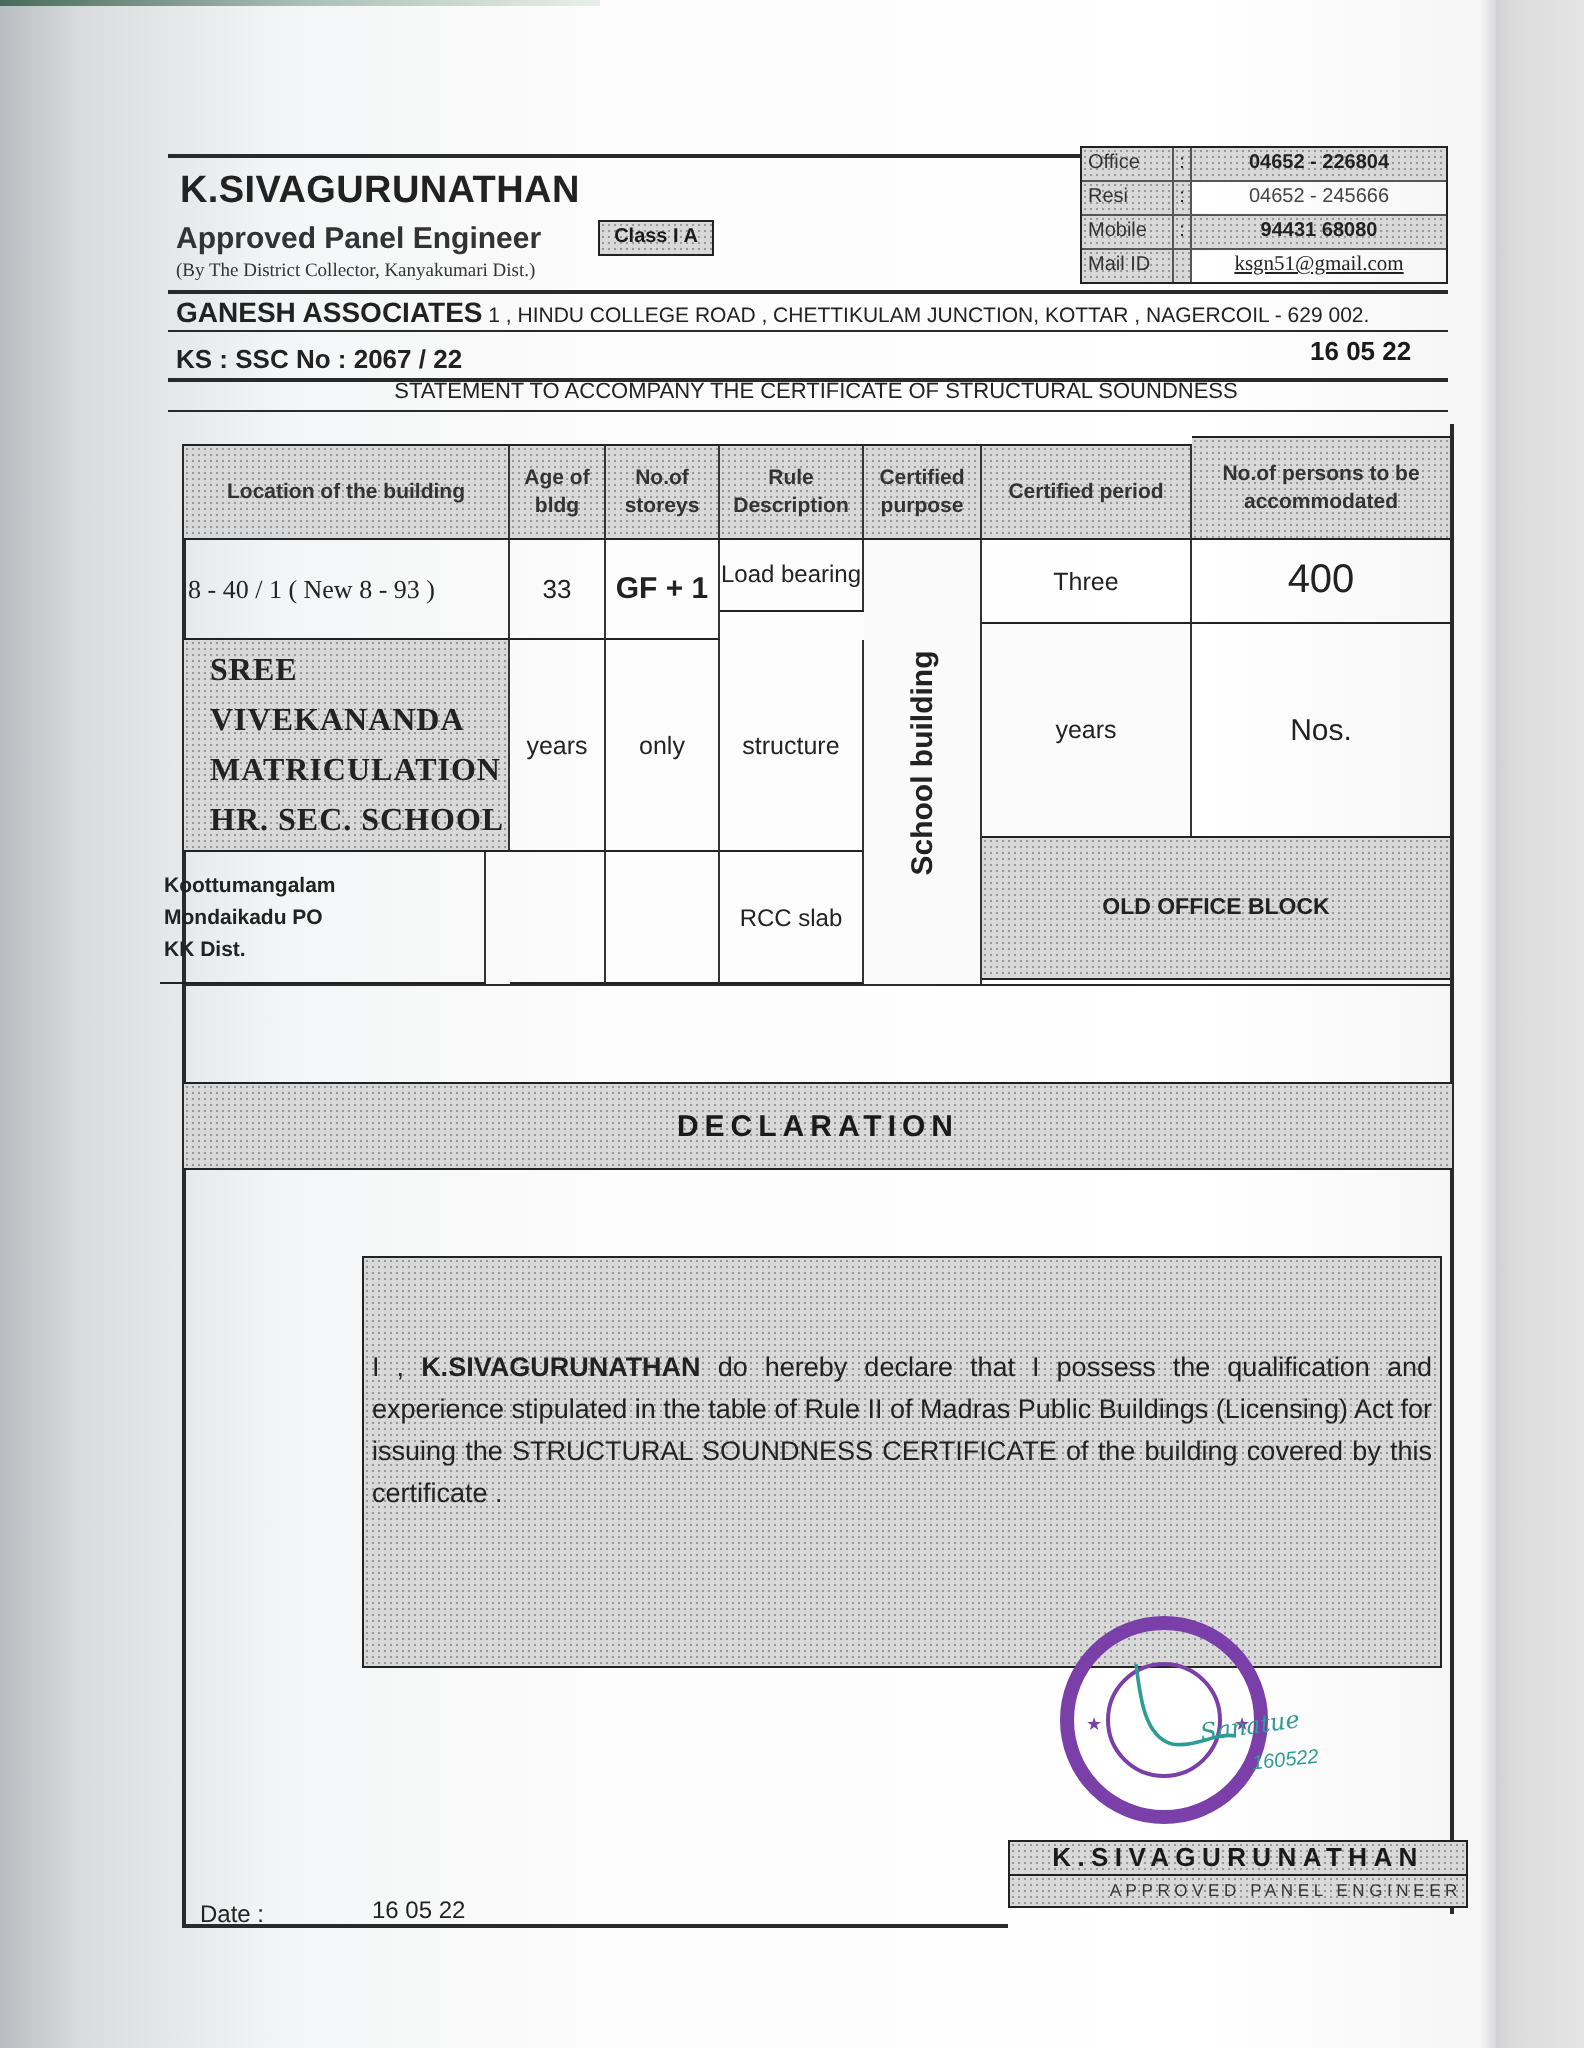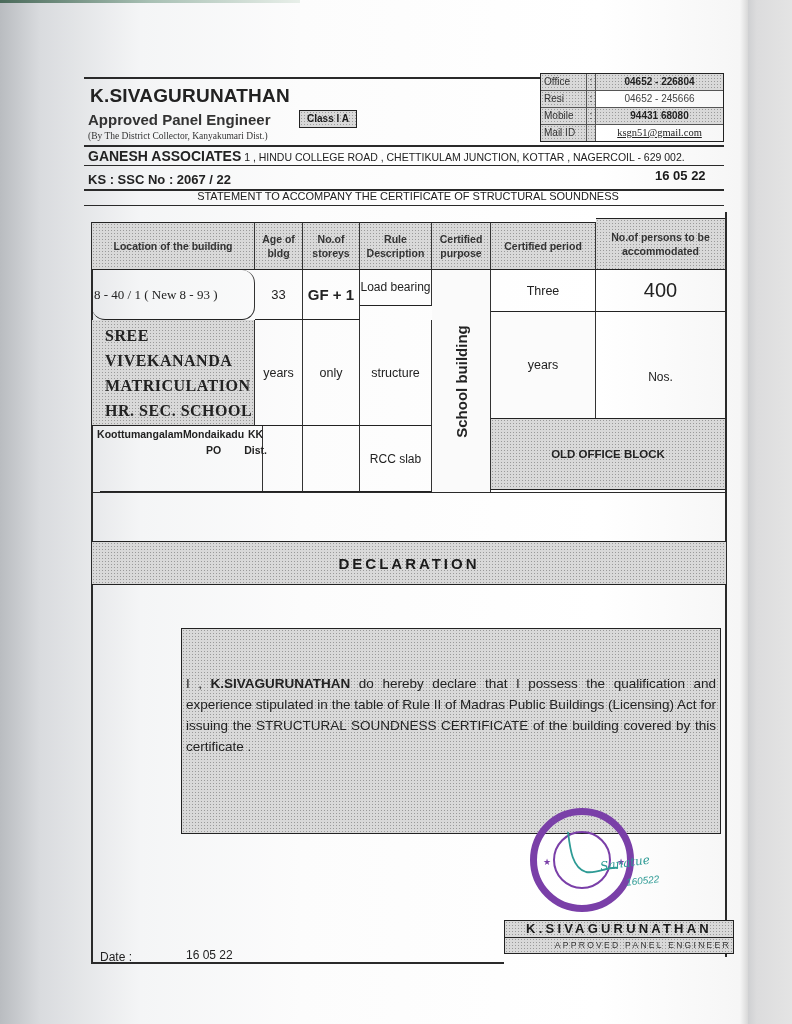--- a/index.html
+++ b/index.html
@@ -101,38 +101,38 @@
 <div class="line" style="left:91px;top:962px;width:413px;height:1.5px;"></div>
 
 <div class="cell hdr dots" style="left:92px;top:222px;width:163px;height:48px;border-top:1.5px solid #222;border-right:1px solid #333;border-bottom:1.5px solid #222;">Location of the building</div>
 <div class="cell hdr dots" style="left:255px;top:222px;width:48px;height:48px;border-top:1.5px solid #222;border-right:1px solid #333;border-bottom:1.5px solid #222;">Age of bldg</div>
 <div class="cell hdr dots" style="left:303px;top:222px;width:57px;height:48px;border-top:1.5px solid #222;border-right:1px solid #333;border-bottom:1.5px solid #222;">No.of storeys</div>
 <div class="cell hdr dots" style="left:360px;top:222px;width:72px;height:48px;border-top:1.5px solid #222;border-right:1px solid #333;border-bottom:1.5px solid #222;">Rule Description</div>
 <div class="cell hdr dots" style="left:432px;top:222px;width:59px;height:48px;border-top:1.5px solid #222;border-right:1px solid #333;border-bottom:1.5px solid #222;">Certified purpose</div>
 <div class="cell hdr dots" style="left:491px;top:222px;width:105px;height:48px;border-top:1.5px solid #222;border-right:1px solid #333;border-bottom:1.5px solid #222;">Certified period</div>
 <div class="cell hdr dots" style="left:596px;top:218px;width:129px;height:52px;border-top:1.5px solid #222;border-bottom:1.5px solid #222;">No.of persons to be accommodated</div>
 
-<div class="cell" style="left:92px;top:270px;width:163px;height:50px;border-right:1px solid #333;border-bottom:1.5px solid #222;font-family:'Liberation Serif',serif;font-size:13px;justify-content:flex-start;padding-left:2px;border-radius:13px;">8 - 40 / 1  ( New 8 - 93 )</div>
+<div class="cell" style="left:92px;top:270px;width:163px;height:50px;border-right:1px solid #333;border-bottom:1.5px solid #222;font-family:'Liberation Serif',serif;font-size:13px;justify-content:flex-start;padding-left:2px;">8 - 40 / 1  ( New 8 - 93 )</div>
 <div class="cell" style="left:255px;top:270px;width:48px;height:50px;border-right:1px solid #333;border-bottom:1.5px solid #222;font-size:13px;">33</div>
 <div class="cell" style="left:303px;top:270px;width:57px;height:50px;border-right:1px solid #333;border-bottom:1.5px solid #222;font-size:15px;font-weight:bold;">GF + 1</div>
 <div class="cell" style="left:360px;top:270px;width:72px;height:36px;border-right:1px solid #333;border-bottom:1.5px solid #222;font-size:12px;line-height:17px;">Load bearing</div>
 <div class="cell" style="left:432px;top:270px;width:59px;height:222px;border-right:1px solid #333;background:#fafafa;">
   <span style="display:inline-block;transform:rotate(-90deg);white-space:nowrap;font-size:15px;font-weight:bold;">School building</span>
 </div>
 <div class="cell" style="left:491px;top:270px;width:105px;height:42px;border-right:1px solid #333;border-bottom:1.5px solid #222;font-size:12.5px;">Three</div>
 <div class="cell" style="left:596px;top:270px;width:129px;height:42px;border-bottom:1.5px solid #222;font-size:20px;font-weight:normal;">400</div>
 
 <div class="cell serifbig dots" style="left:92px;top:320px;width:163px;height:106px;border-right:1px solid #333;border-bottom:1.5px solid #222;">SREE VIVEKANANDA MATRICULATION HR. SEC. SCHOOL</div>
 <div class="cell" style="left:255px;top:320px;width:48px;height:106px;border-right:1px solid #333;border-bottom:1.5px solid #222;font-size:12.5px;">years</div>
 <div class="cell" style="left:303px;top:320px;width:57px;height:106px;border-right:1px solid #333;border-bottom:1.5px solid #222;font-size:12.5px;">only</div>
 <div class="cell" style="left:360px;top:320px;width:72px;height:106px;border-right:1px solid #333;border-bottom:1.5px solid #222;font-size:12.5px;">structure</div>
 <div class="cell" style="left:491px;top:312px;width:105px;height:106px;border-right:1px solid #333;font-size:12.5px;background:#fbfbfb;">years</div>
-<div class="cell" style="left:596px;top:324px;width:129px;height:106px;font-size:12px;">Nos.</div>
+<div class="cell" style="left:596px;top:312px;width:129px;height:106px;font-size:15px;">Nos.</div>
 
-<div class="cell" style="left:100px;top:426px;width:163px;height:66px;border-right:1px solid #333;border-bottom:1.5px solid #222;flex-direction:row;align-items:flex-start;justify-content:center;padding-left:2px;font-size:10.5px;font-weight:bold;line-height:16px;">
+<div class="cell" style="left:80px;top:426px;width:163px;height:66px;border-right:1px solid #333;border-bottom:1.5px solid #222;flex-direction:column;align-items:flex-start;justify-content:center;padding-left:2px;font-size:10.5px;font-weight:bold;line-height:16px;">
   <span>Koottumangalam</span>
   <span>Mondaikadu PO</span>
   <span>KK Dist.</span>
 </div>
 <div class="cell" style="left:255px;top:426px;width:48px;height:66px;border-right:1px solid #333;border-bottom:1.5px solid #222;"></div>
 <div class="cell" style="left:303px;top:426px;width:57px;height:66px;border-right:1px solid #333;border-bottom:1.5px solid #222;"></div>
 <div class="cell" style="left:360px;top:426px;width:72px;height:66px;border-right:1px solid #333;border-bottom:1.5px solid #222;font-size:12px;">RCC slab</div>
 <div class="cell dots" style="left:491px;top:418px;width:234px;height:72px;border-top:1.5px solid #222;border-bottom:1.5px solid #222;font-size:11.5px;font-weight:bold;">OLD  OFFICE  BLOCK</div>
 <div class="line" style="left:92px;top:492px;width:633px;height:1px;"></div>
 

